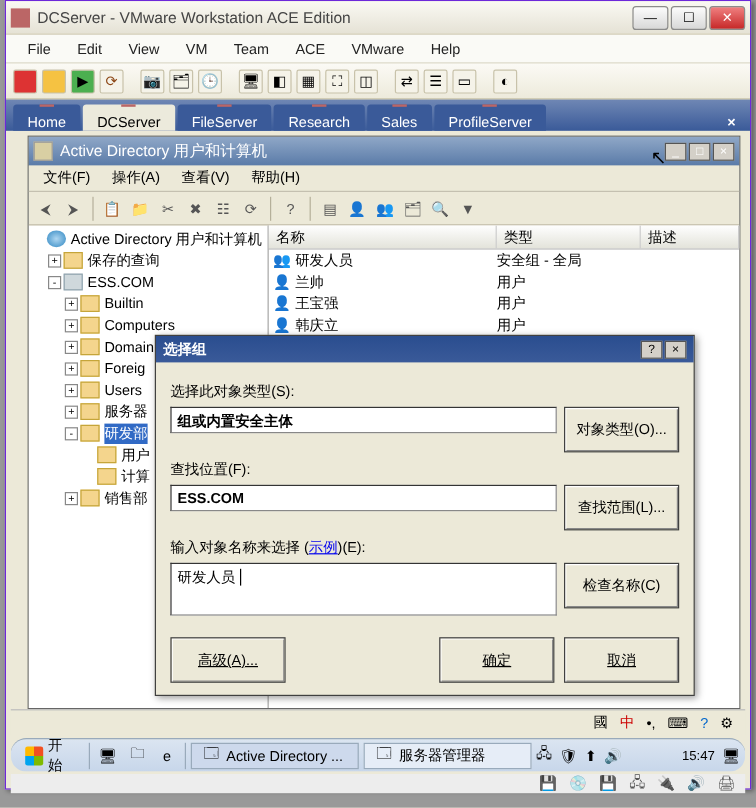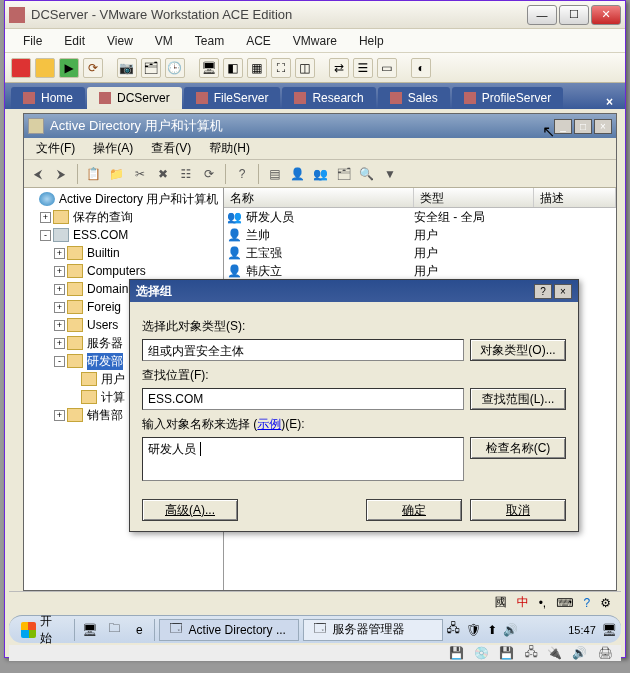--- a/index.html
+++ b/index.html
@@ -19,21 +19,21 @@
 
 .vm-toolbar { height: 30px; display: flex; align-items: center; gap: 4px; padding: 0 6px; background: linear-gradient(#fbfaf5,#edeadb); border-bottom: 1px solid #bfb99f; }
 .tb-btn { width: 20px; height: 20px; border: 1px solid #c8c2aa; background: #f5f3e9; border-radius: 2px; display: flex; align-items: center; justify-content: center; }
 .tb-sep { width: 6px; }
 .tb-red { background: #d33; }
 .tb-yellow { background: #f5c242; }
 .tb-green { background: #4caf50; }
 .tb-reload { color: #8b4513; }
 
 .vm-tabs { height: 26px; background: linear-gradient(#6f87b4,#3a5a99); display: flex; align-items: flex-end; gap: 2px; padding: 0 6px; }
-.vm-tab { height: 22px; padding: 0 12px; background: #3a5a99; color: #fff; border-radius: 3px 3px 0 0; display: flex; align-items: center; gap: 6px; cursor: pointer; font-size: 11px; }
+.vm-tab { height: 22px; padding: 0 12px; background: #3a5a99; color: #fff; border-radius: 3px 3px 0 0; display: flex; align-items: center; gap: 6px; cursor: pointer; font-size: 11px; flex-direction: column; }
 .vm-tab.active { background: #eceadc; color: #000; }
 .vm-tab .ticon { width: 12px; height: 12px; background: #b66; }
 .vm-tabs .closex { margin-left: auto; color: #fff; padding: 0 6px; cursor: pointer; font-weight: bold; }
 
 
 .mmc-win { position: absolute; left: 18px; top: 112px; width: 594px; height: 478px; background: #ece9d8; border: 1px solid #666; }
 .mmc-title { height: 24px; background: linear-gradient(#8fa7c7,#5a7ba8); color: #fff; display: flex; align-items: center; padding: 0 4px; }
 .mmc-title .appicon { width: 16px; height: 16px; background: #d9cfa3; margin-right: 6px; border: 1px solid #999; }
 .mmc-title-text { flex: 1; font-size: 13px; }
 .mmc-winbtns { display: flex; gap: 2px; }
@@ -66,23 +66,23 @@
 .list-row .nm { flex: 0 0 168px; } .list-row .tp { flex: 0 0 120px; }
 
 
 .dlg { position: absolute; left: 124px; top: 278px; width: 450px; background: #ece9d8; border: 1px solid #404040; box-shadow: 2px 2px 6px rgba(0,0,0,.4); }
 .dlg-title { height: 22px; background: linear-gradient(#2a4d8f,#3a5a99); color: #fff; display: flex; align-items: center; padding: 0 6px; }
 .dlg-title span:first-child { flex: 1; font-weight: bold; }
 .dlg-title .qbtn, .dlg-title .xbtn { width: 18px; height: 15px; background: #d4d0c8; color: #000; border: 1px solid #555; margin-left: 2px; display: flex; align-items: center; justify-content: center; font-size: 10px; cursor: pointer; }
 .dlg-body { padding: 10px 12px; }
 .dlg-lbl { margin: 6px 0 4px; }
 .dlg-row { display: flex; gap: 6px; align-items: flex-start; }
-.dlg-field { flex: 1; background: #fff; border: 1px inset #888; padding: 3px 5px; height: 22px; }
+.dlg-field { flex: 1; background: #fff; border: 1px inset #888; padding: 3px 5px; height: 22px; font-weight: bold; }
 .dlg-textarea { flex: 1; background: #fff; border: 1px inset #888; padding: 3px 5px; height: 44px; }
-.dlg-btn { width: 96px; height: 22px; background: #ece9d8; border: 1px solid #404040; box-shadow: inset 1px 1px #fff, inset -1px -1px #888; cursor: pointer; }
+.dlg-btn { width: 96px; height: 38px; background: #ece9d8; border: 1px solid #404040; box-shadow: inset 1px 1px #fff, inset -1px -1px #888; cursor: pointer; }
 .dlg-link { color: #0000ee; text-decoration: underline; cursor: pointer; }
 .dlg-actions { display: flex; justify-content: center; gap: 8px; margin-top: 18px; text-decoration: underline; }
 .dlg-actions .left { margin-right: auto; }
 
 
 .status-strip { position: absolute; left: 4px; right: 4px; top: 590px; height: 22px; background: #ece9d8; border-top: 1px solid #bbb; display: flex; align-items: center; justify-content: flex-end; gap: 10px; padding: 0 10px; }
 
 .taskbar { position: absolute; left: 4px; right: 4px; top: 614px; height: 28px; background: linear-gradient(#dbe5f1,#c7d6ea); border-top: 1px solid #9ab; display: flex; align-items: center; gap: 4px; padding: 0 4px; border-radius: 13px; }
 .taskbar .start { display: flex; align-items: center; gap: 4px; padding: 2px 8px; cursor: pointer; }
 .taskbar .winlogo { width: 16px; height: 16px; background: conic-gradient(#f25022 0 90deg,#7fba00 90deg 180deg,#00a4ef 180deg 270deg,#ffb900 270deg 360deg); border-radius: 2px; }

